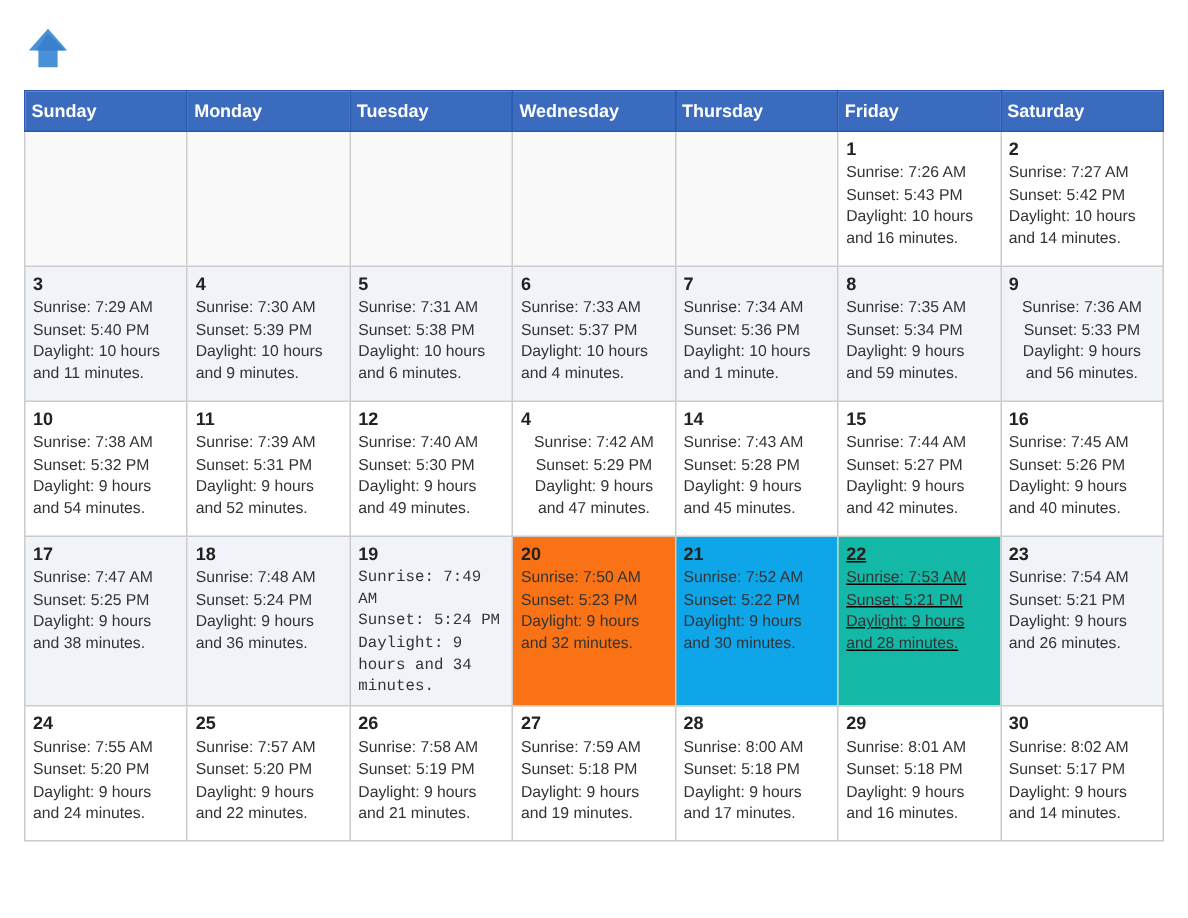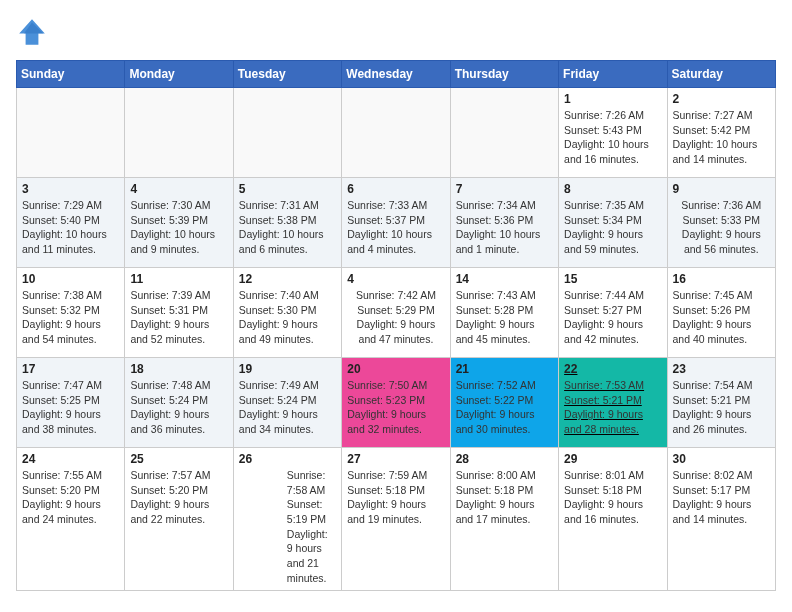--- a/index.html
+++ b/index.html
@@ -233,25 +233,25 @@
 Daylight: 9 hours and 38 minutes.</div>
         </td>
         <td style="background: rgb(240, 244, 248);">
           <div class="day-number">18</div>
           <div class="day-info" style="white-space: pre-line;">Sunrise: 7:48 AM
 Sunset: 5:24 PM
 Daylight: 9 hours and 36 minutes.</div>
         </td>
         <td style="background: rgb(240, 244, 248);">
           <div class="day-number">19</div>
-          <div class="day-info" style="white-space: pre-line;">Sunrise: 7:49 AM
+          <div class="day-info" style="white-space: pre-line; font-family: Liberation Mono, monospace;">Sunrise: 7:49 AM
 Sunset: 5:24 PM
 Daylight: 9 hours and 34 minutes.</div>
         </td>
-        <td style="background: #ec4899;">
+        <td style="background: #f97316;">
           <div class="day-number">20</div>
           <div class="day-info" style="white-space: pre-line;">Sunrise: 7:50 AM
 Sunset: 5:23 PM
 Daylight: 9 hours and 32 minutes.</div>
         </td>
         <td style="background: #0ea5e9;">
           <div class="day-number">21</div>
           <div class="day-info" style="white-space: pre-line;">Sunrise: 7:52 AM
 Sunset: 5:22 PM
 Daylight: 9 hours and 30 minutes.</div>
@@ -277,21 +277,21 @@
 Daylight: 9 hours and 24 minutes.</div>
         </td>
         <td>
           <div class="day-number">25</div>
           <div class="day-info" style="white-space: pre-line;">Sunrise: 7:57 AM
 Sunset: 5:20 PM
 Daylight: 9 hours and 22 minutes.</div>
         </td>
         <td>
           <div class="day-number">26</div>
-          <div class="day-info" style="white-space: pre-line; margin-left: 48px;">Sunrise: 7:58 AM
+          <div class="day-info" style="white-space: pre-line;">Sunrise: 7:58 AM
 Sunset: 5:19 PM
 Daylight: 9 hours and 21 minutes.</div>
         </td>
         <td>
           <div class="day-number">27</div>
           <div class="day-info" style="white-space: pre-line;">Sunrise: 7:59 AM
 Sunset: 5:18 PM
 Daylight: 9 hours and 19 minutes.</div>
         </td>
         <td>

